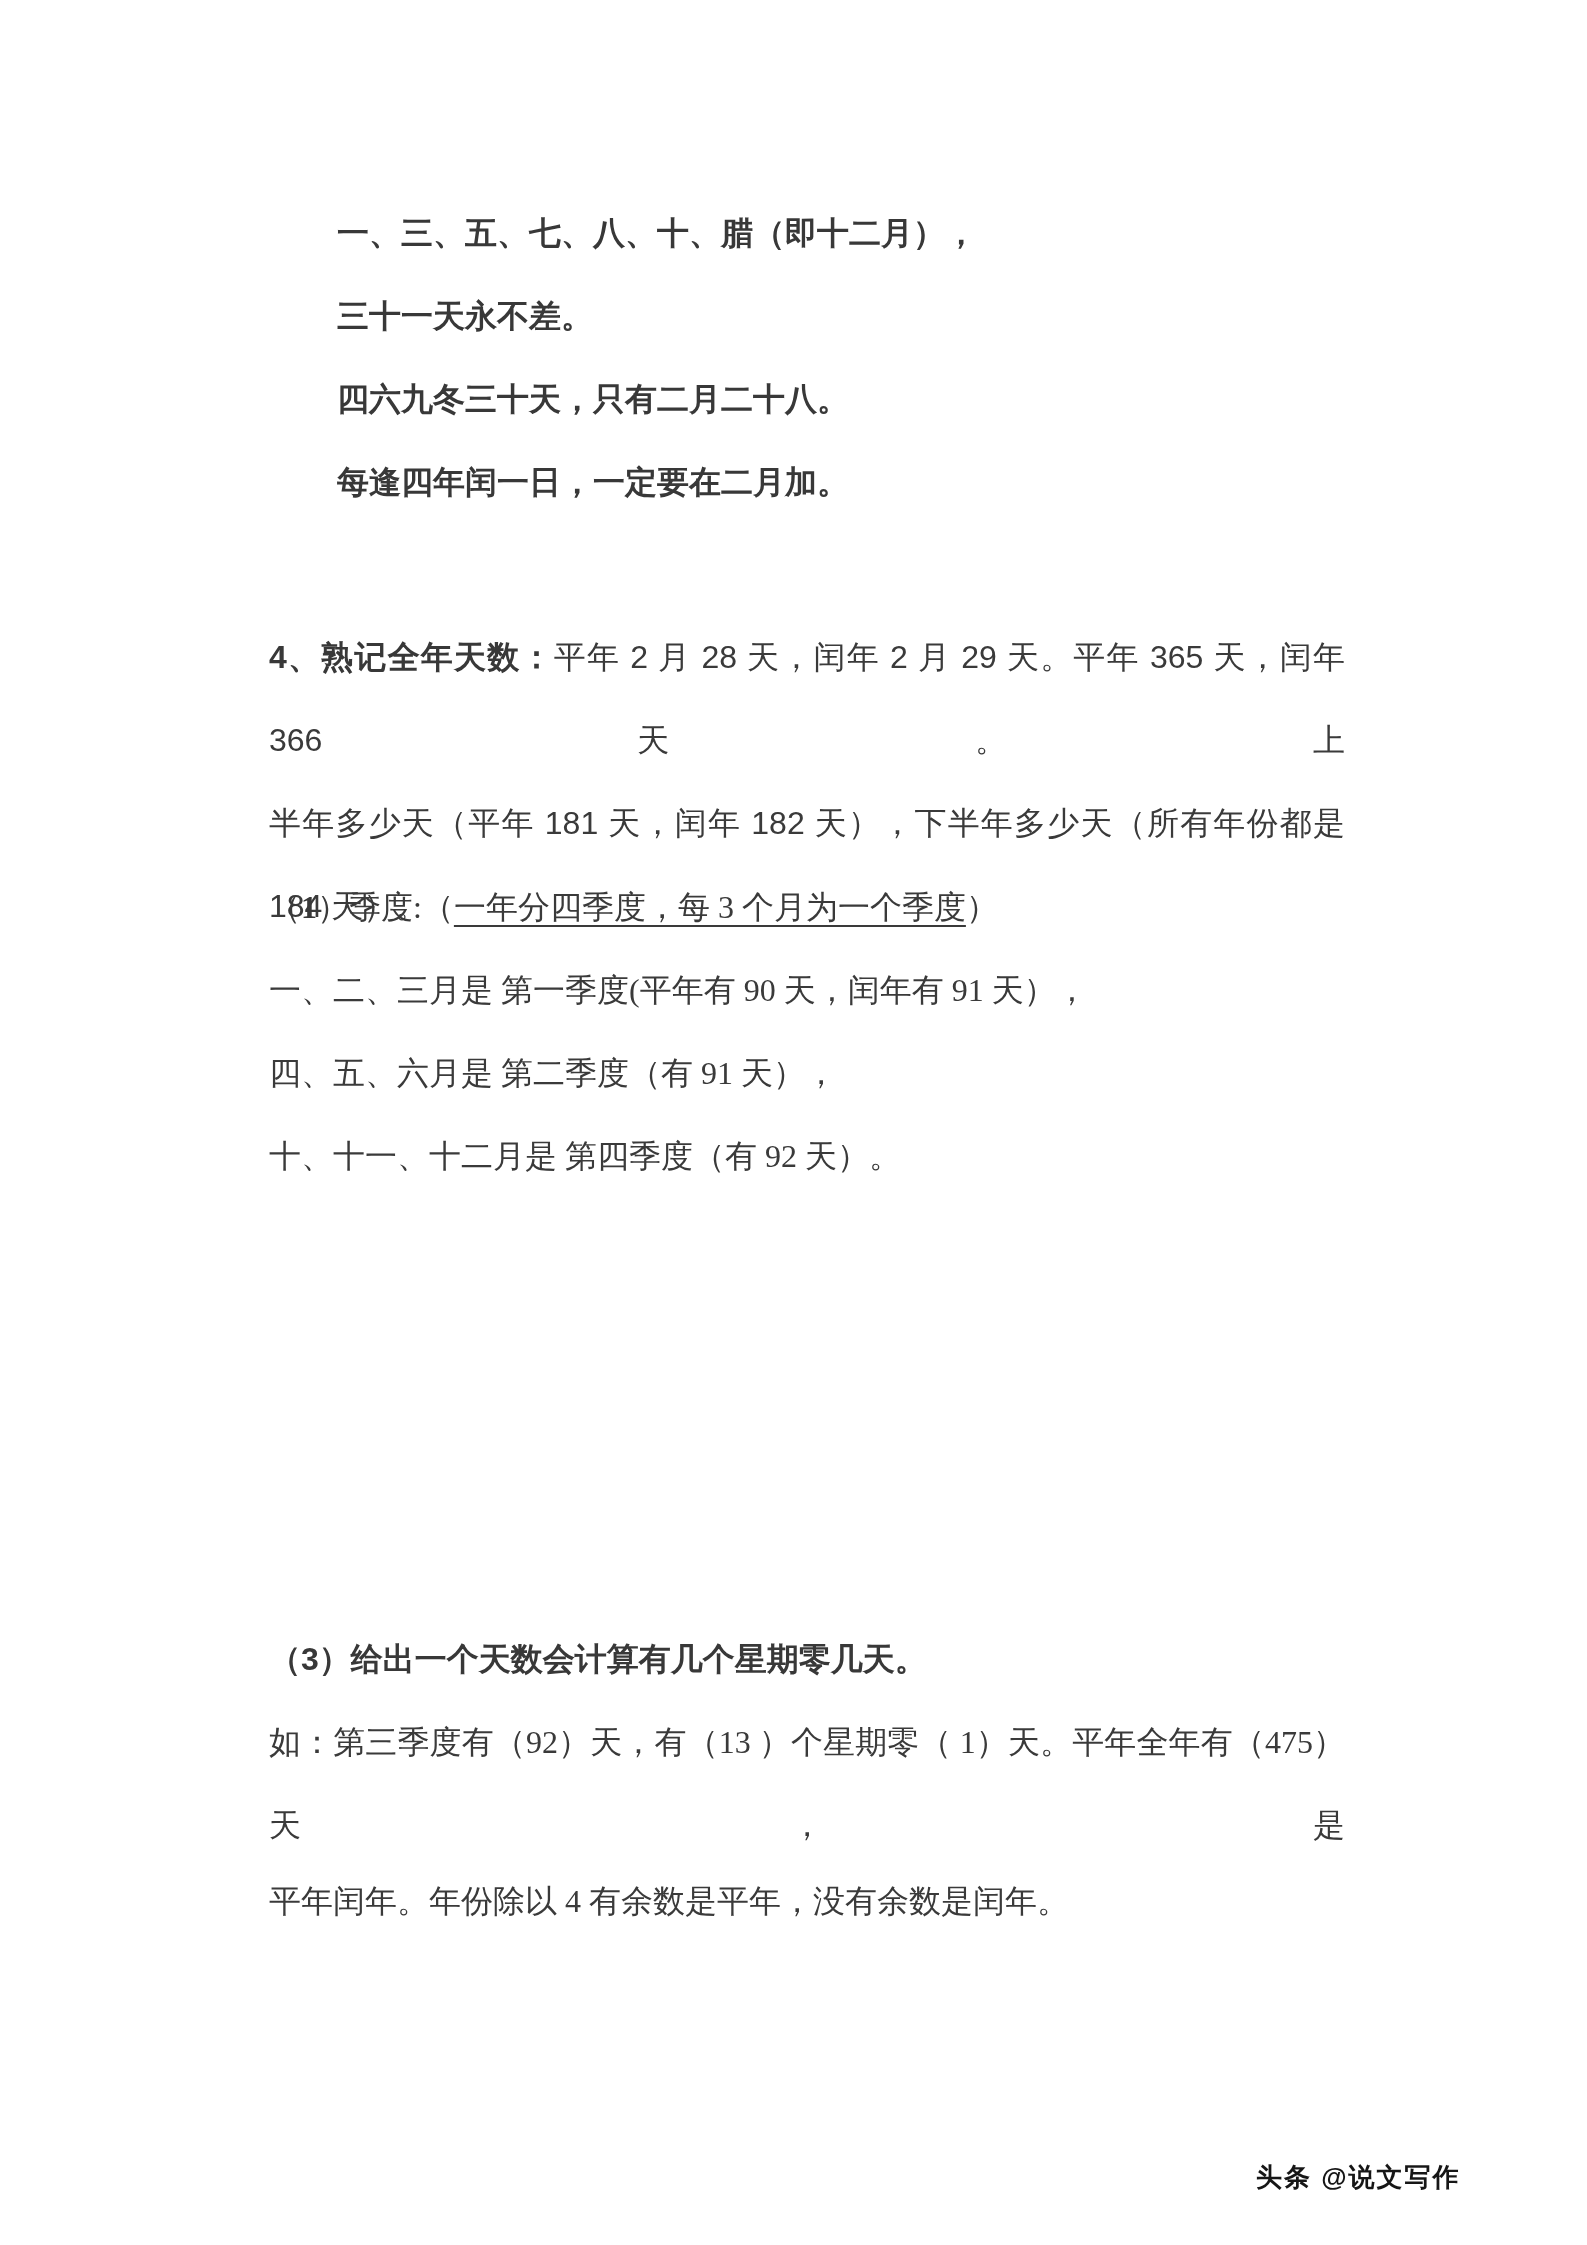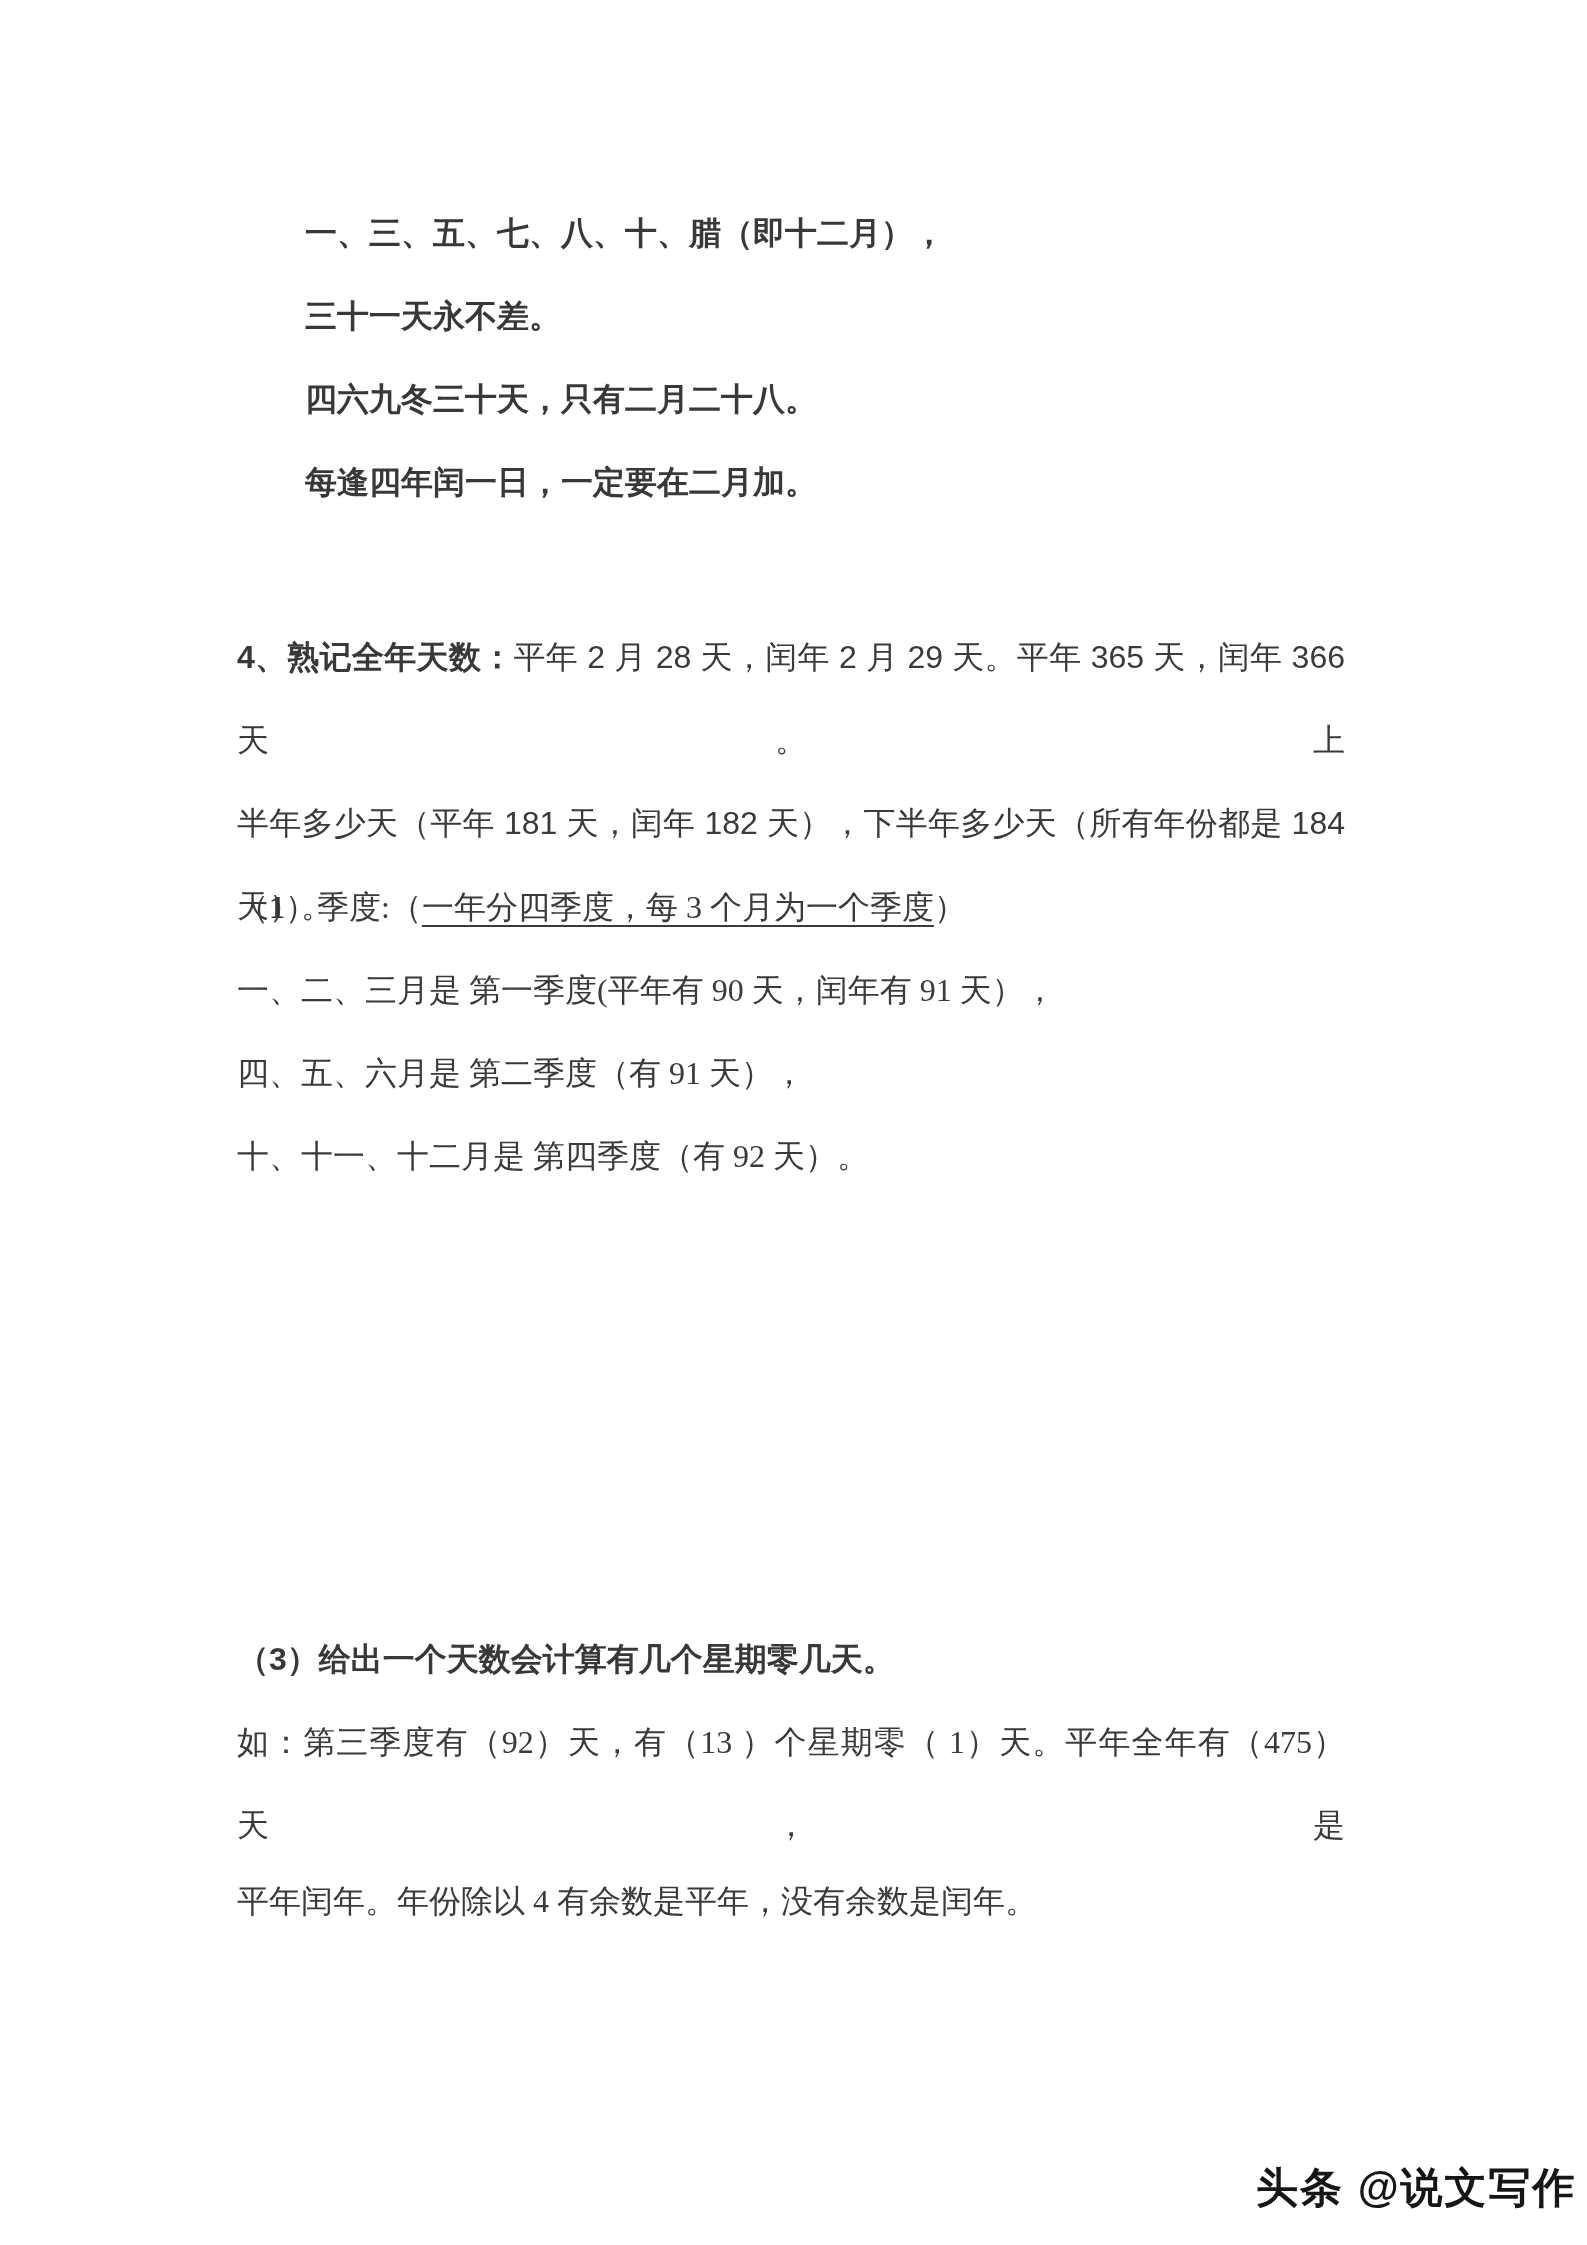--- a/index.html
+++ b/index.html
@@ -25,36 +25,37 @@
 
   .para {
     position: absolute;
     left: 0;
     width: 1108px;
     line-height: 83px;
   }
 
   .line {
     text-align: justify;
+    margin-left: 32px;
   }
   
   .line.j {
     text-align-last: justify;
   }
 
   .sans  { font-family: "Liberation Sans", "DejaVu Sans", sans-serif; }
   .serif { font-family: "Liberation Serif", "DejaVu Serif", serif; }
   .b     { font-weight: bold; color: #383838; }
   .u     { text-decoration: underline; text-underline-offset: 7px; text-decoration-thickness: 2px; }
 
   .watermark {
     position: absolute;
     left: 1256px;
     top: 2160px;
-    font-size: 42px;
+    font-size: 26px;
     font-weight: bold;
     letter-spacing: 2px;
     color: #161616;
     font-family: "Liberation Sans", "DejaVu Sans", sans-serif;
     white-space: nowrap;
   }
 </style>
 </head>
 <body>
 

